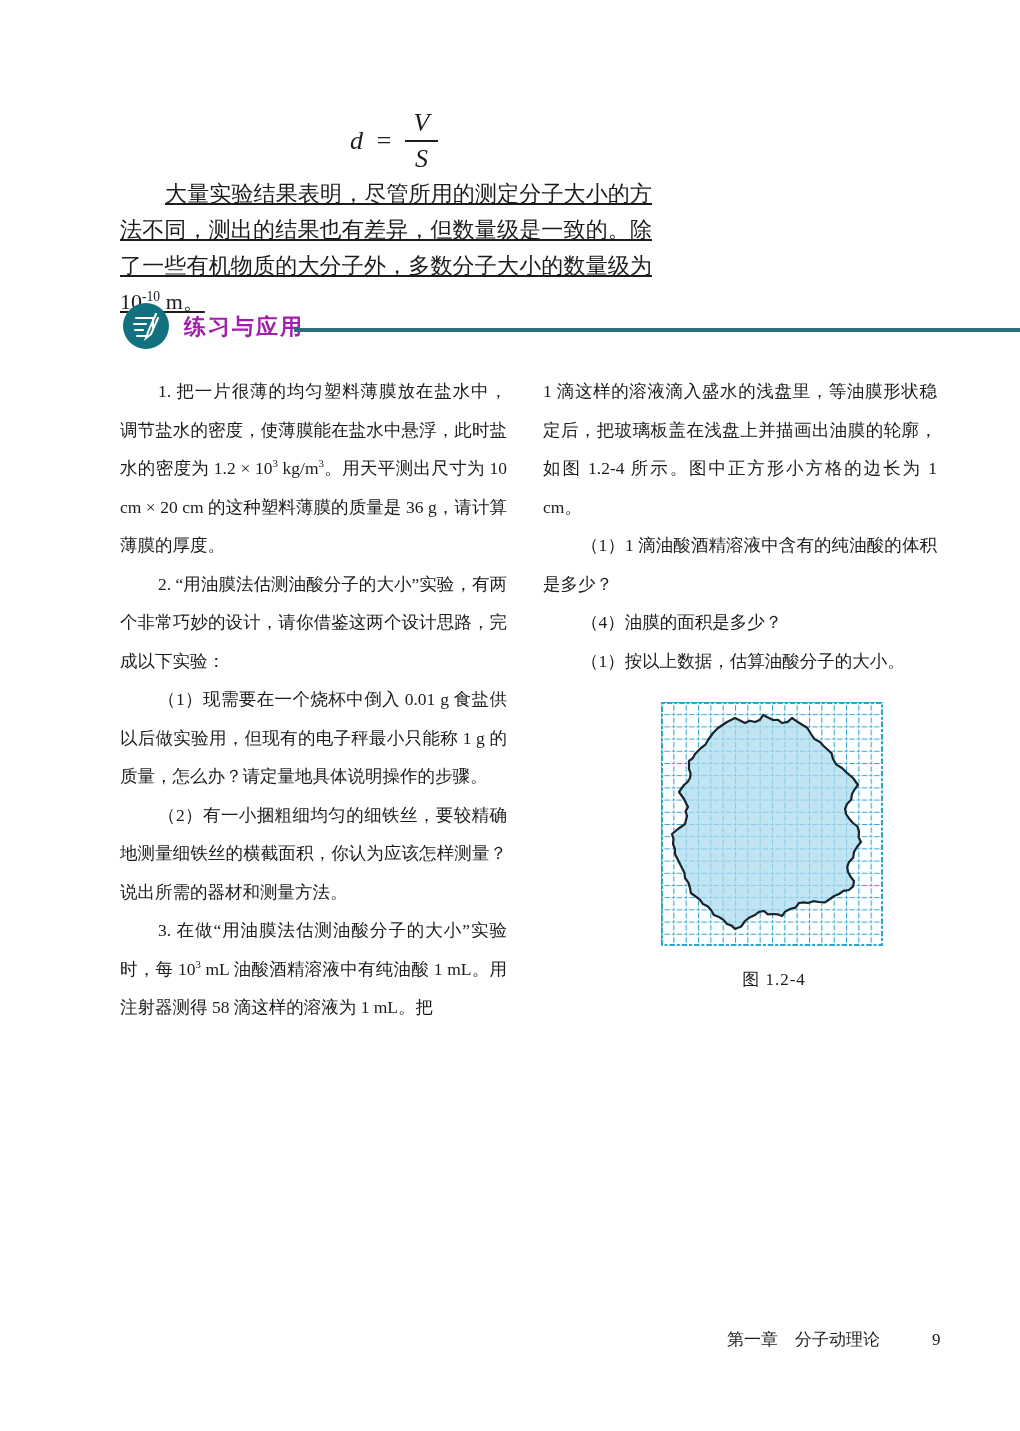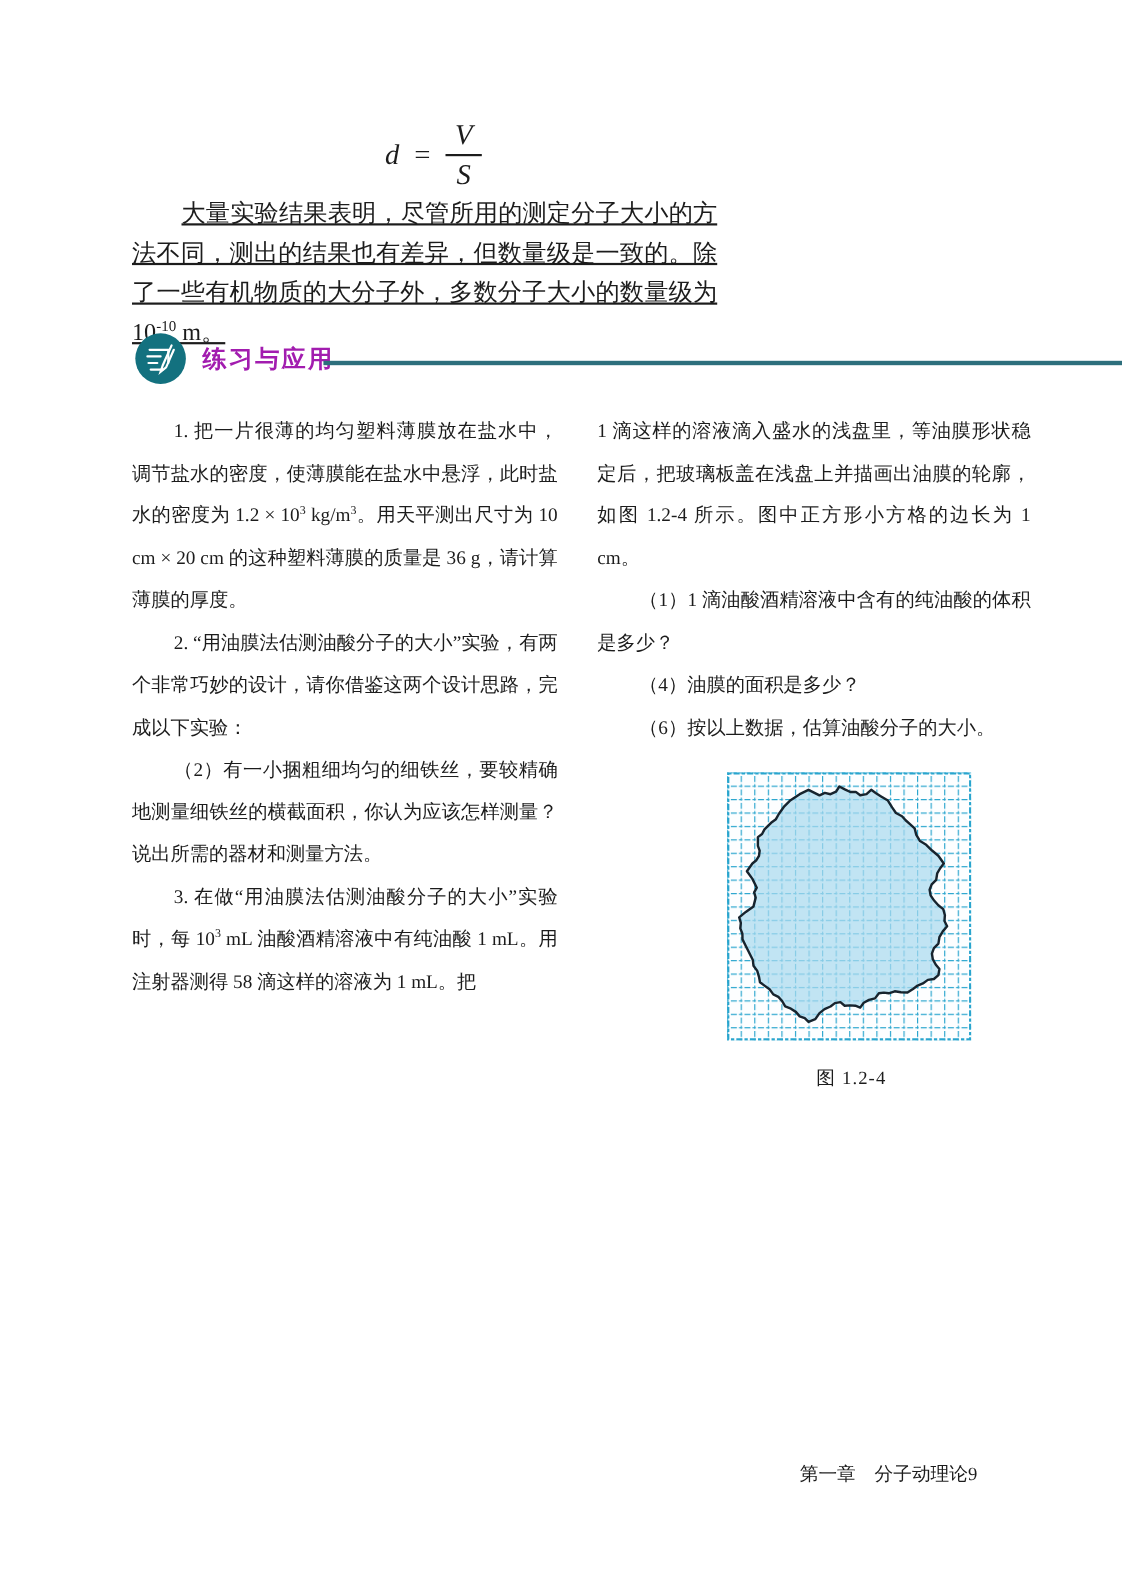--- a/index.html
+++ b/index.html
@@ -52,21 +52,21 @@
   .col p.noindent{text-indent:0;}
 
   
   .figure{margin-top:22px;margin-left:118px;width:226px;text-align:center;}
   .figure svg{display:block;}
   .figure-caption{margin-top:15px;font-size:17px;letter-spacing:1px;text-indent:0;}
 
   
   .footer{
     position:absolute;left:727px;top:1328px;
-    font-size:17px;display:flex;align-items:baseline;text-align:center;
+    font-size:17px;display:flex;align-items:baseline;gap:52px;text-align:center;
   }
 </style>
 </head>
 <body>
 
 <div class="page">
 
   <div class="formula">
     <span>d</span>
     <span>=</span>
@@ -91,29 +91,30 @@
         </g>
       </svg>
     </span>
     <span class="section-title">练习与应用</span>
     <span class="section-rule"></span>
   </div>
 
   <div class="col col-left">
     <p><span>1. 把一片很薄的均匀塑料薄膜放在盐水中，调节盐水的密度，使薄膜能在盐水中悬浮，此时盐水的密度为 1.2 × 10</span><sup>3</sup><span> kg/m</span><sup>3</sup><span>。用天平测出尺寸为 10 cm × 20 cm 的这种塑料薄膜的质量是 36 g，请计算薄膜的厚度。</span></p>
     <p><span>2. “用油膜法估测油酸分子的大小”实验，有两个非常巧妙的设计，请你借鉴这两个设计思路，完成以下实验：</span></p>
+    <p><span>（1）现需要在一个烧杯中倒入 0.01 g 食盐供以后做实验用，但现有的电子秤最小只能称 1 g 的质量，怎么办？请定量地具体说明操作的步骤。</span></p>
     <p><span>（2）有一小捆粗细均匀的细铁丝，要较精确地测量细铁丝的横截面积，你认为应该怎样测量？说出所需的器材和测量方法。</span></p>
     <p><span>3. 在做“用油膜法估测油酸分子的大小”实验时，每 10</span><sup>3</sup><span> mL 油酸酒精溶液中有纯油酸 1 mL。用注射器测得 58 滴这样的溶液为 1 mL。把</span></p>
   </div>
 
   <div class="col col-right">
     <p class="noindent"><span>1 滴这样的溶液滴入盛水的浅盘里，等油膜形状稳定后，把玻璃板盖在浅盘上并描画出油膜的轮廓，如图 1.2-4 所示。图中正方形小方格的边长为 1 cm。</span></p>
     <p><span>（1）1 滴油酸酒精溶液中含有的纯油酸的体积是多少？</span></p>
     <p><span>（4）油膜的面积是多少？</span></p>
-    <p><span>（6）按以上数据，估算油酸分子的大小。</span></p>
+    <p><span>（1）按以上数据，估算油酸分子的大小。</span></p>
 
     <div class="figure">
       <svg width="222" height="244" viewBox="0 0 222 244">
         <defs>
           <pattern id="gp" width="12.333" height="12.2" patternUnits="userSpaceOnUse">
             <path id="gp-path" d="M0 0 H12.333 M0 0 V12.2" fill="none" stroke="#29a5ce" stroke-width="2.1" stroke-dasharray="3 1.9 5.5 1.9" stroke-dashoffset="1.5"></path>
           </pattern>
         </defs>
         <rect x="0" y="0" width="222" height="244" fill="#fdfeff"></rect>
         <rect x="0" y="0" width="222" height="244" fill="url(#gp)"></rect>

